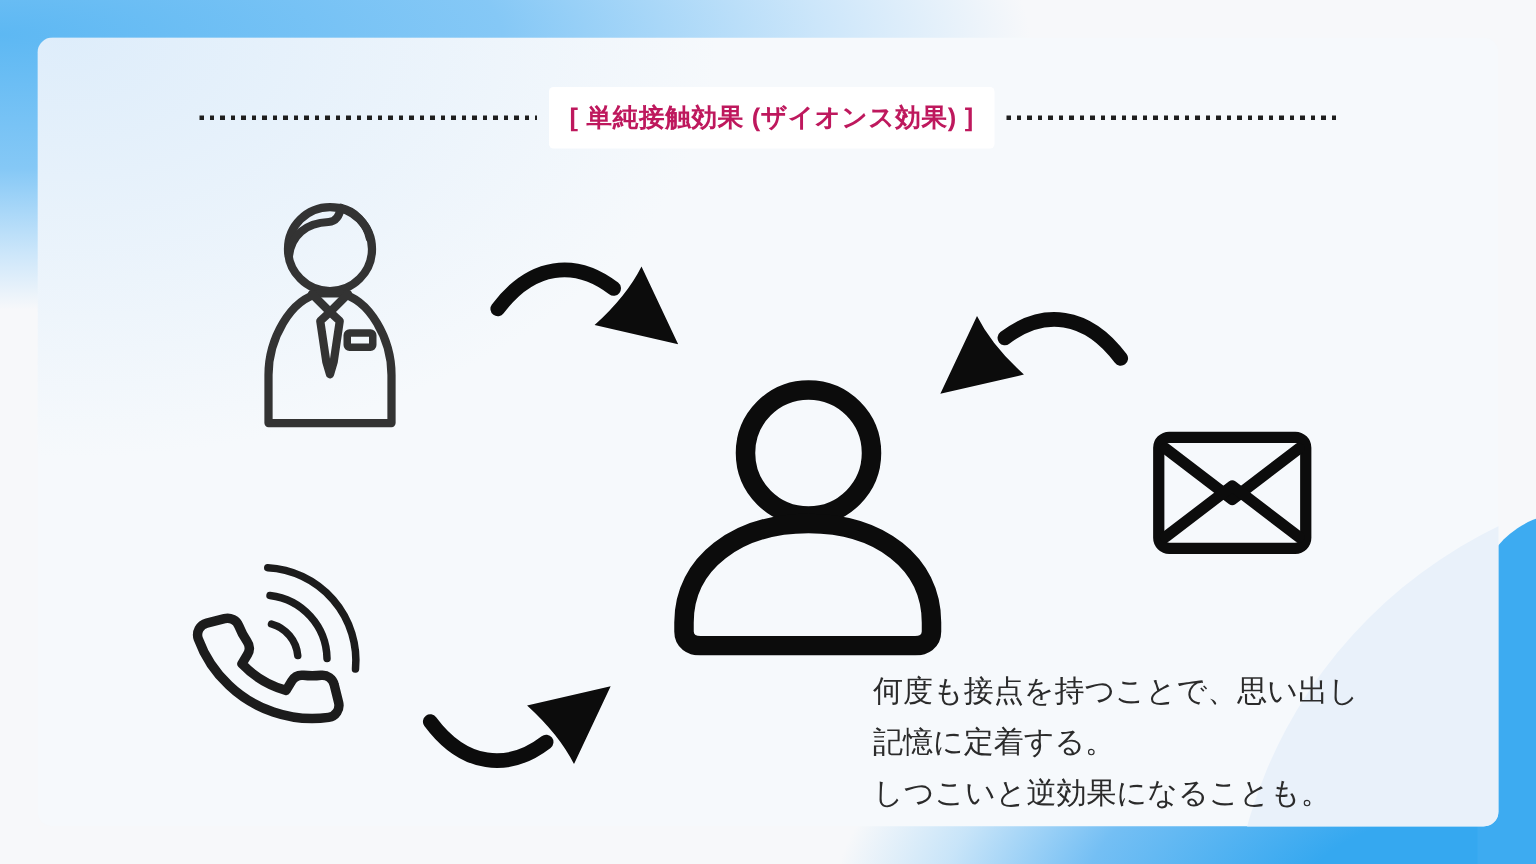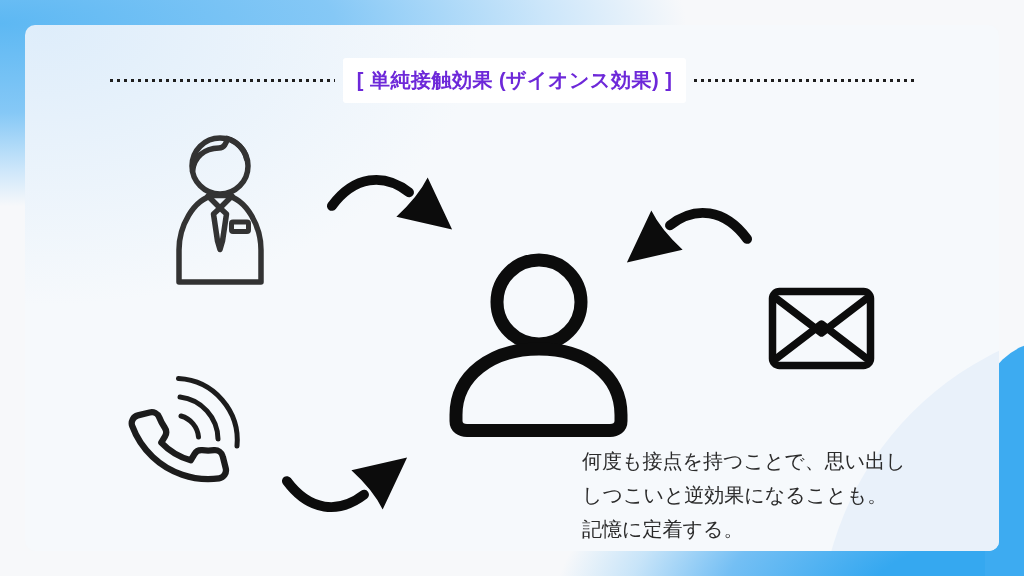--- a/index.html
+++ b/index.html
@@ -29,21 +29,21 @@
     display:flex;justify-content:center;align-items:center;gap:8px;
   }
   .dots{
     height:3px;
     background-image:repeating-linear-gradient(to right,#1e1e1e 0 3px,transparent 3px 7px);
   }
   .dots.left{width:225px;}
   .dots.right{width:220px;}
   .title-box{
     background:#ffffff;border-radius:3px;padding:9px 14px;
-    font-size:20px;font-weight:bold;color:#6d28d9;letter-spacing:0.5px;white-space:nowrap;
+    font-size:17px;font-weight:bold;color:#be185d;letter-spacing:0.5px;white-space:nowrap;
   }
   .abs{position:absolute;}
   .caption{
     position:absolute;left:557px;top:419px;
     font-size:20px;line-height:34px;color:#2b2b2b;white-space:nowrap;
   }
   .mirror-x{transform:scaleX(-1);}
   .mirror-y{transform:scaleY(-1);}
 </style>
 </head>
@@ -109,17 +109,17 @@
       <path d="M105,10 L130,63 L73,50 Q95,30 105,10 Z" fill="#0c0c0c"></path>
     </svg>
 
     <svg class="abs mirror-y" style="left:255px;top:420px;" width="132" height="75" viewBox="0 0 135 75">
       <path d="M7,39 C30,8 60,5 86,25" fill="none" stroke="#0c0c0c" stroke-width="10" stroke-linecap="round"></path>
       <path d="M105,10 L130,63 L73,50 Q95,30 105,10 Z" fill="#0c0c0c"></path>
     </svg>
 
     <div class="caption">
       <div>何度も接点を持つことで、思い出し</div>
+      <div>記憶に定着する。</div>
       <div>しつこいと逆効果になることも。</div>
-      <div>記憶に定着する。</div>
     </div>
   </div>
 </div>
 
 </body></html>

